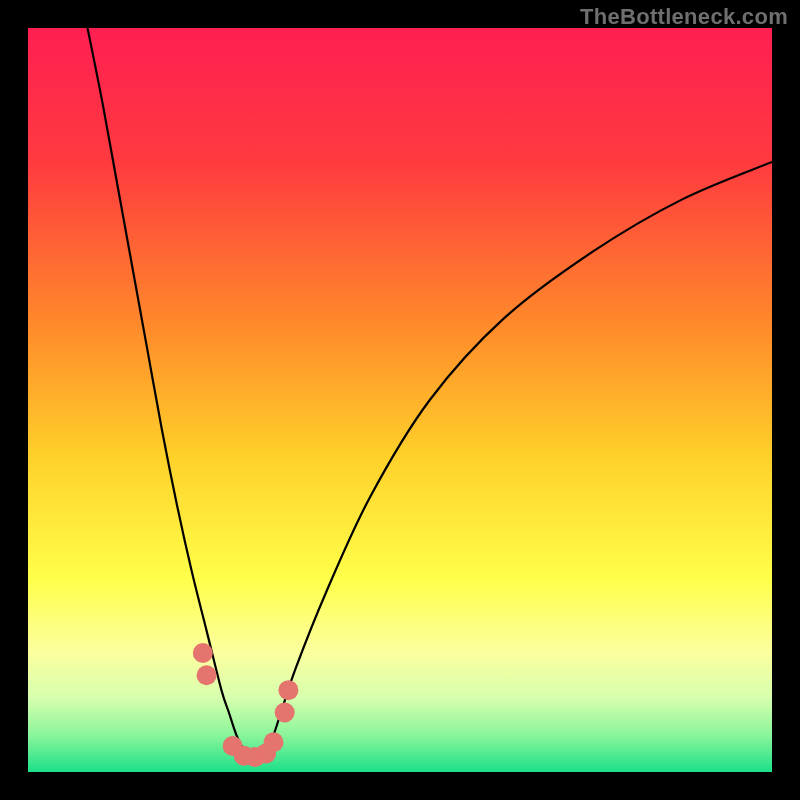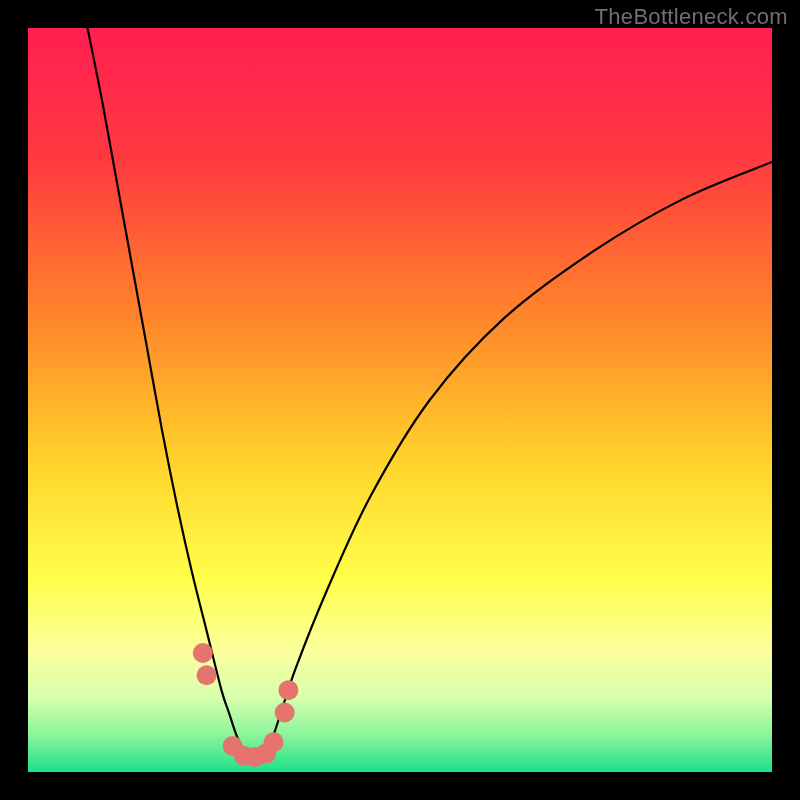--- a/index.html
+++ b/index.html
@@ -18,21 +18,21 @@
     width: 744px;
     height: 744px;
     background: #000;
   }
   .watermark {
     position: absolute;
     top: 4px;
     right: 12px;
     color: #6f6f6f;
     font-size: 22px;
-    font-weight: 400;
+    font-weight: 700;
     letter-spacing: 0.3px;
     z-index: 10;
     margin-left: 18px;
   }
   svg {
     display: block;
   }
 </style>
 </head>
 <body>

